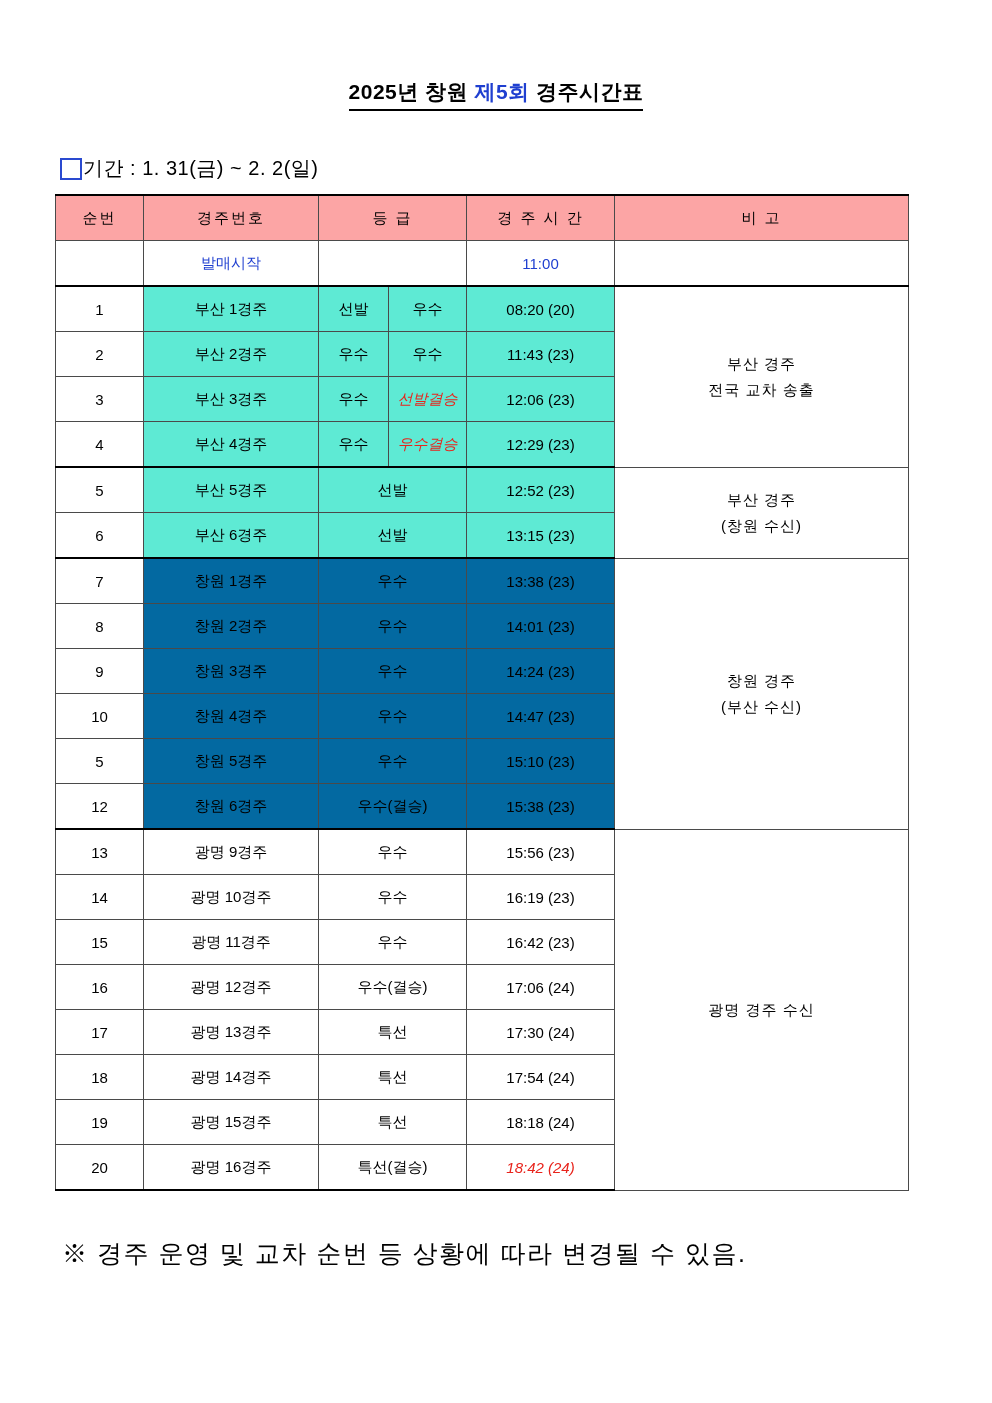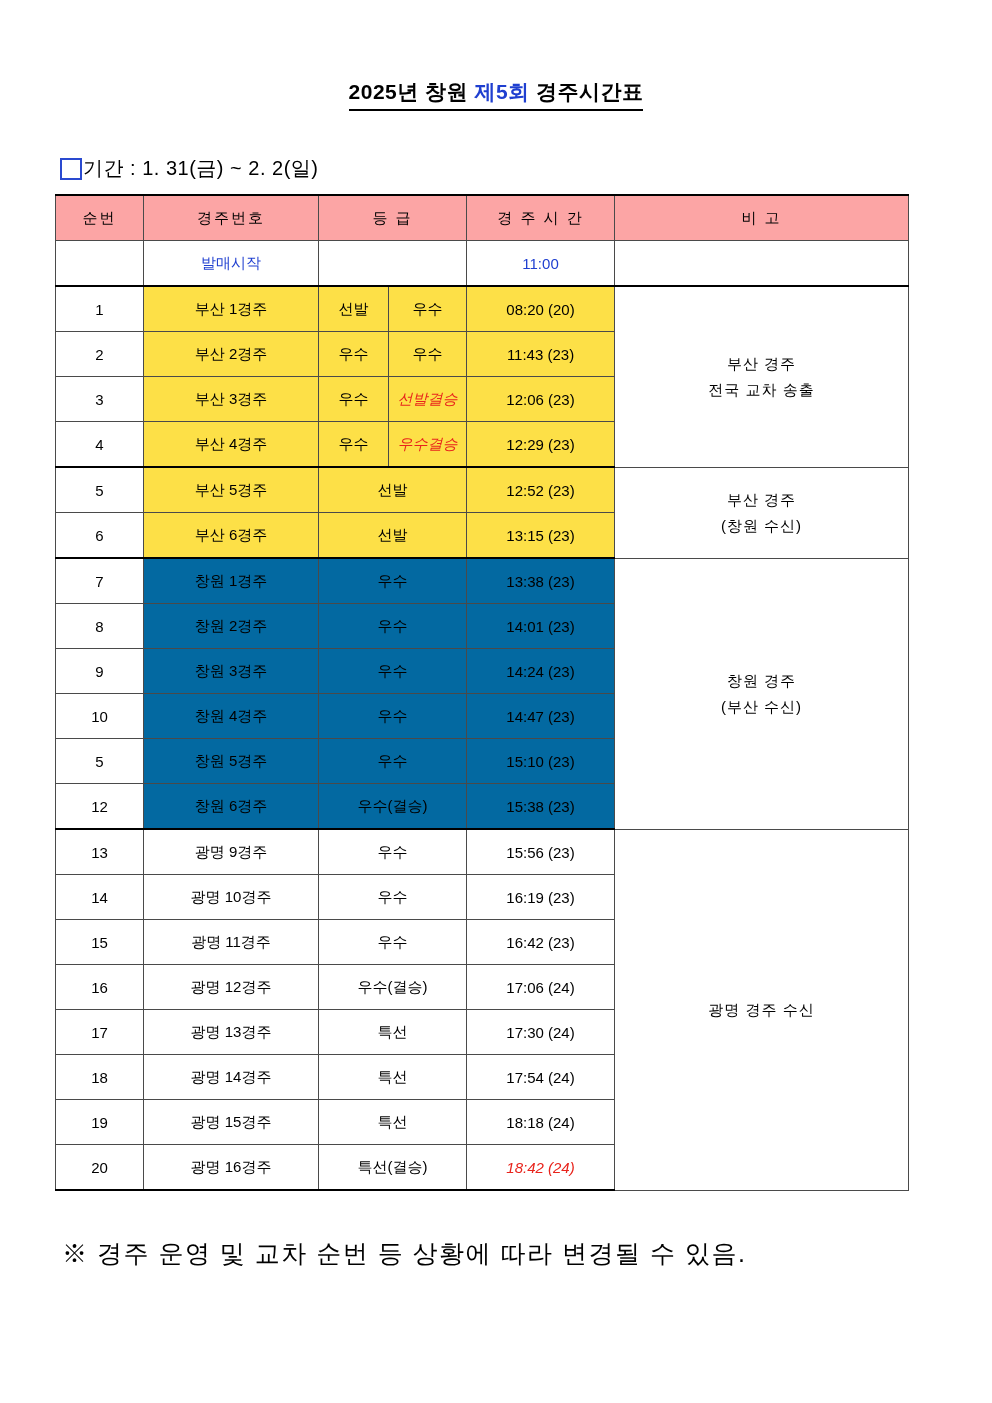--- a/index.html
+++ b/index.html
@@ -86,21 +86,21 @@
   .col-grade1{ width: 70px; }
   .col-grade2{ width: 78px; }
   .col-time  { width: 148px; }
   .col-note  { width: 294px; }
 
   
   .thick-top td { border-top: 2px solid #000 !important; }
   .thick-bottom td { border-bottom: 2px solid #000 !important; }
   table.sched { border-top: 2px solid #000; }
 
-  .bg-peach { background: #fde047; }
+  .bg-peach { background: #5eead4; }
   .bg-green { background: #0369a1; }
   .bg-white { background: #ffffff; }
 
   .c-blue { color: #1f3fd0; font-weight: bold; }
   .c-red  { color: #e8241c; font-weight: bold; font-style: italic; }
   .bold   { font-weight: bold; }
 
   .note-cell {
     font-size: 16px;
     line-height: 1.7;

